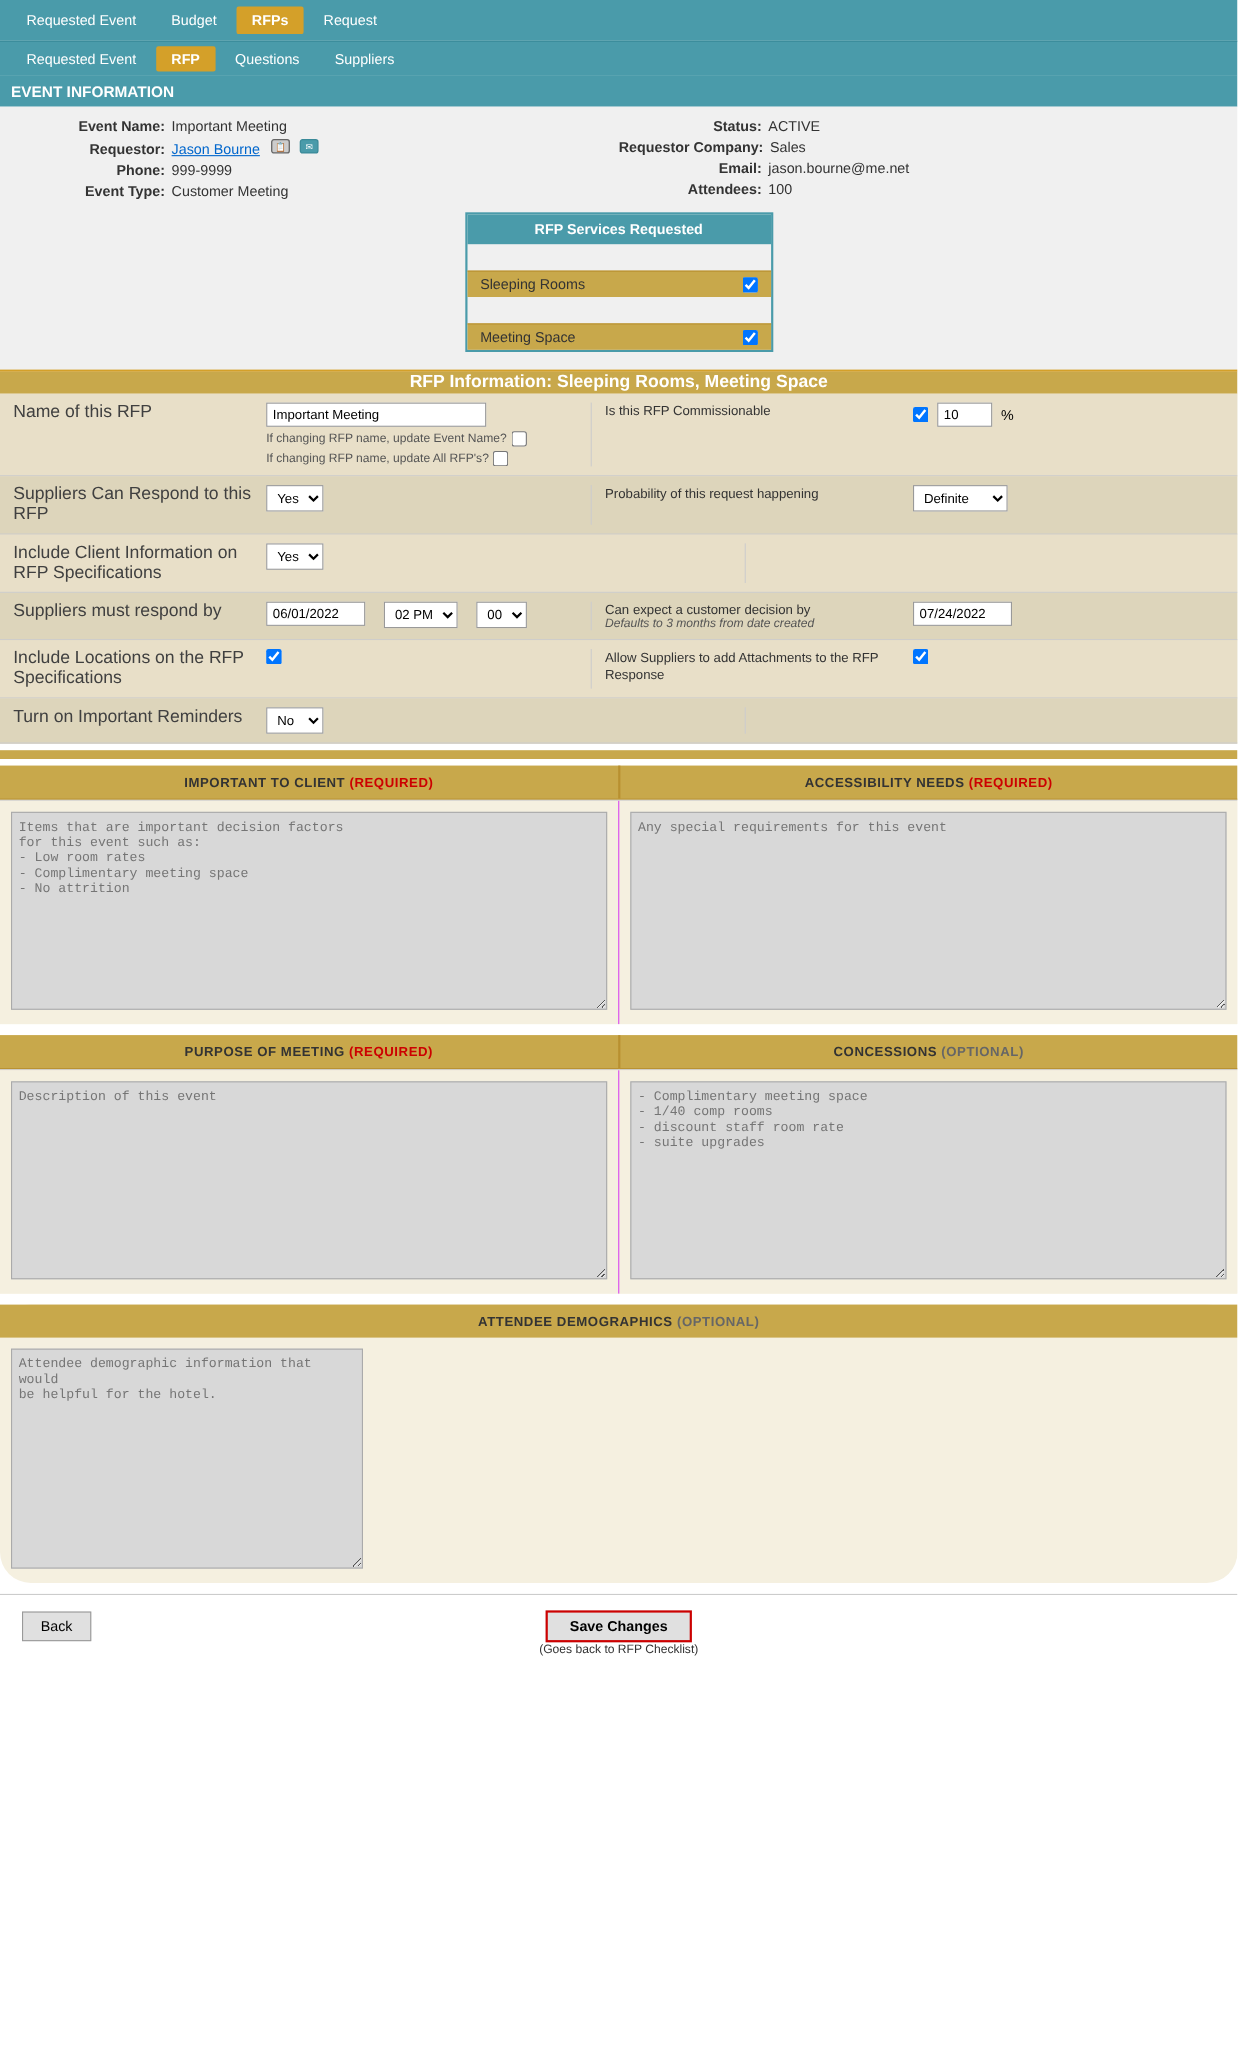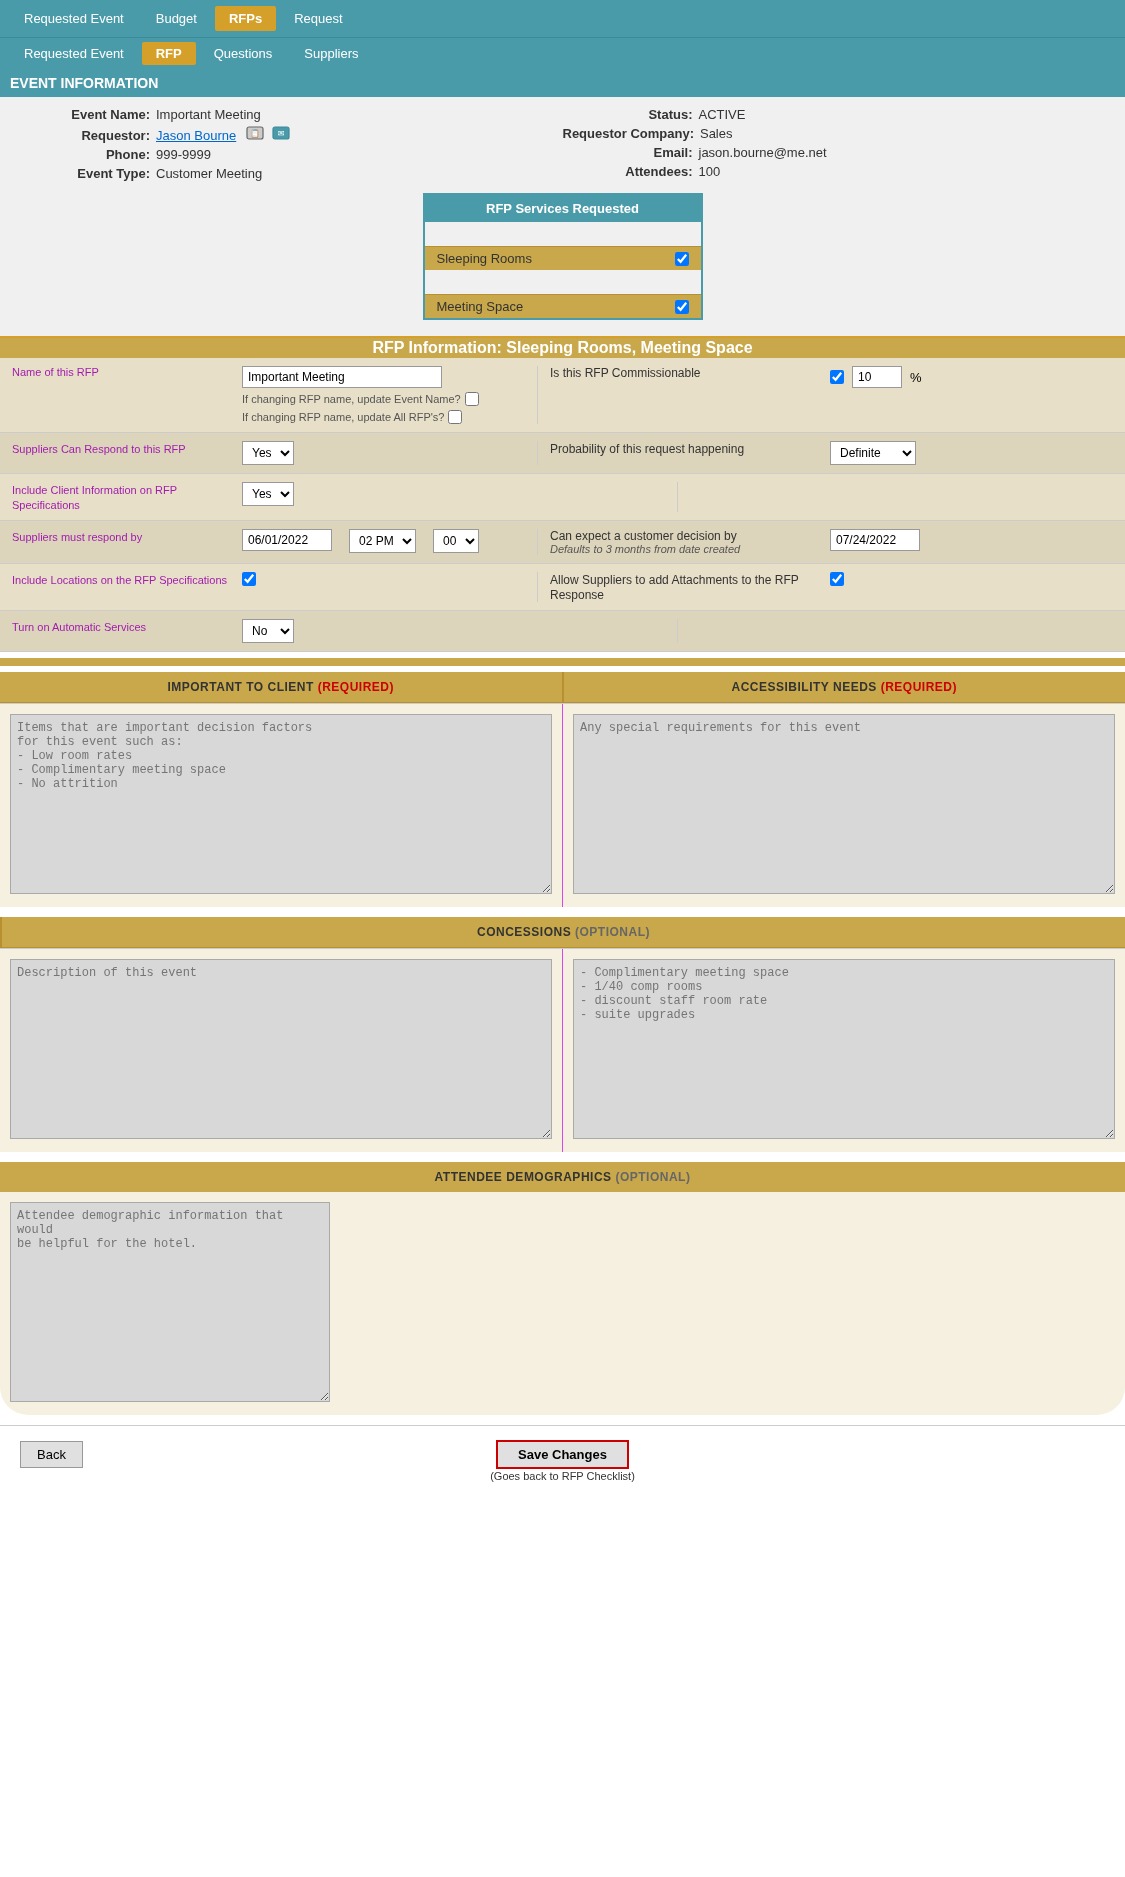--- a/index.html
+++ b/index.html
@@ -125,22 +125,22 @@
       padding: 1px 12px;
       text-align: center;
     }
 
     .rfp-form {
       background: #e8e0cc;
       padding: 0;
     }
 
     .form-label {
-      color: #a21caf;
-      font-size: 11px;
+      color: #404040;
+      font-size: 16px;
       width: 230px;
       min-width: 230px;
       font-weight: normal;
     }
     .form-control-area {
       flex: 1;
     }
     .form-label-right {
       color: #333;
       font-size: 12px;
@@ -521,21 +521,21 @@
     <div style="flex:0 0 280px; min-width:280px;">
       <span class="form-label-right">Allow Suppliers to add Attachments to the RFP Response</span>
     </div>
     <div class="form-control-area-right">
       <input type="checkbox" checked="" style="">
     </div>
   </div>
 
   <div class="form-full-row" style="background:#ddd5bb;">
     <div style="flex:0 0 230px; min-width:230px;">
-      <span class="form-label">Turn on Automatic Services</span>
+      <span class="form-label">Turn on Important Reminders</span>
     </div>
     <div class="form-control-area">
       <select>
         <option>No</option>
         <option>Yes</option>
       </select>
     </div>
     <div class="half-divider"></div>
     <div style="flex:1;"></div>
   </div>
@@ -563,20 +563,23 @@
 - No attrition" style=""></textarea>
     </div>
     <div class="textarea-cell">
       <textarea placeholder="Any special requirements for this event" style=""></textarea>
     </div>
   </div>
 </div>
 
 <div class="textarea-section">
   <div class="textarea-section-header">
+    <div class="textarea-section-title">
+      <span>PURPOSE OF MEETING</span> <span class="required">(REQUIRED)</span>
+    </div>
     <div class="textarea-divider"></div>
     <div class="textarea-section-title">
       <span>CONCESSIONS</span> <span style="color:#666;">(OPTIONAL)</span>
     </div>
   </div>
   <div class="textarea-pair">
     <div class="textarea-cell">
       <textarea placeholder="Description of this event" style=""></textarea>
     </div>
     <div class="textarea-cell">

